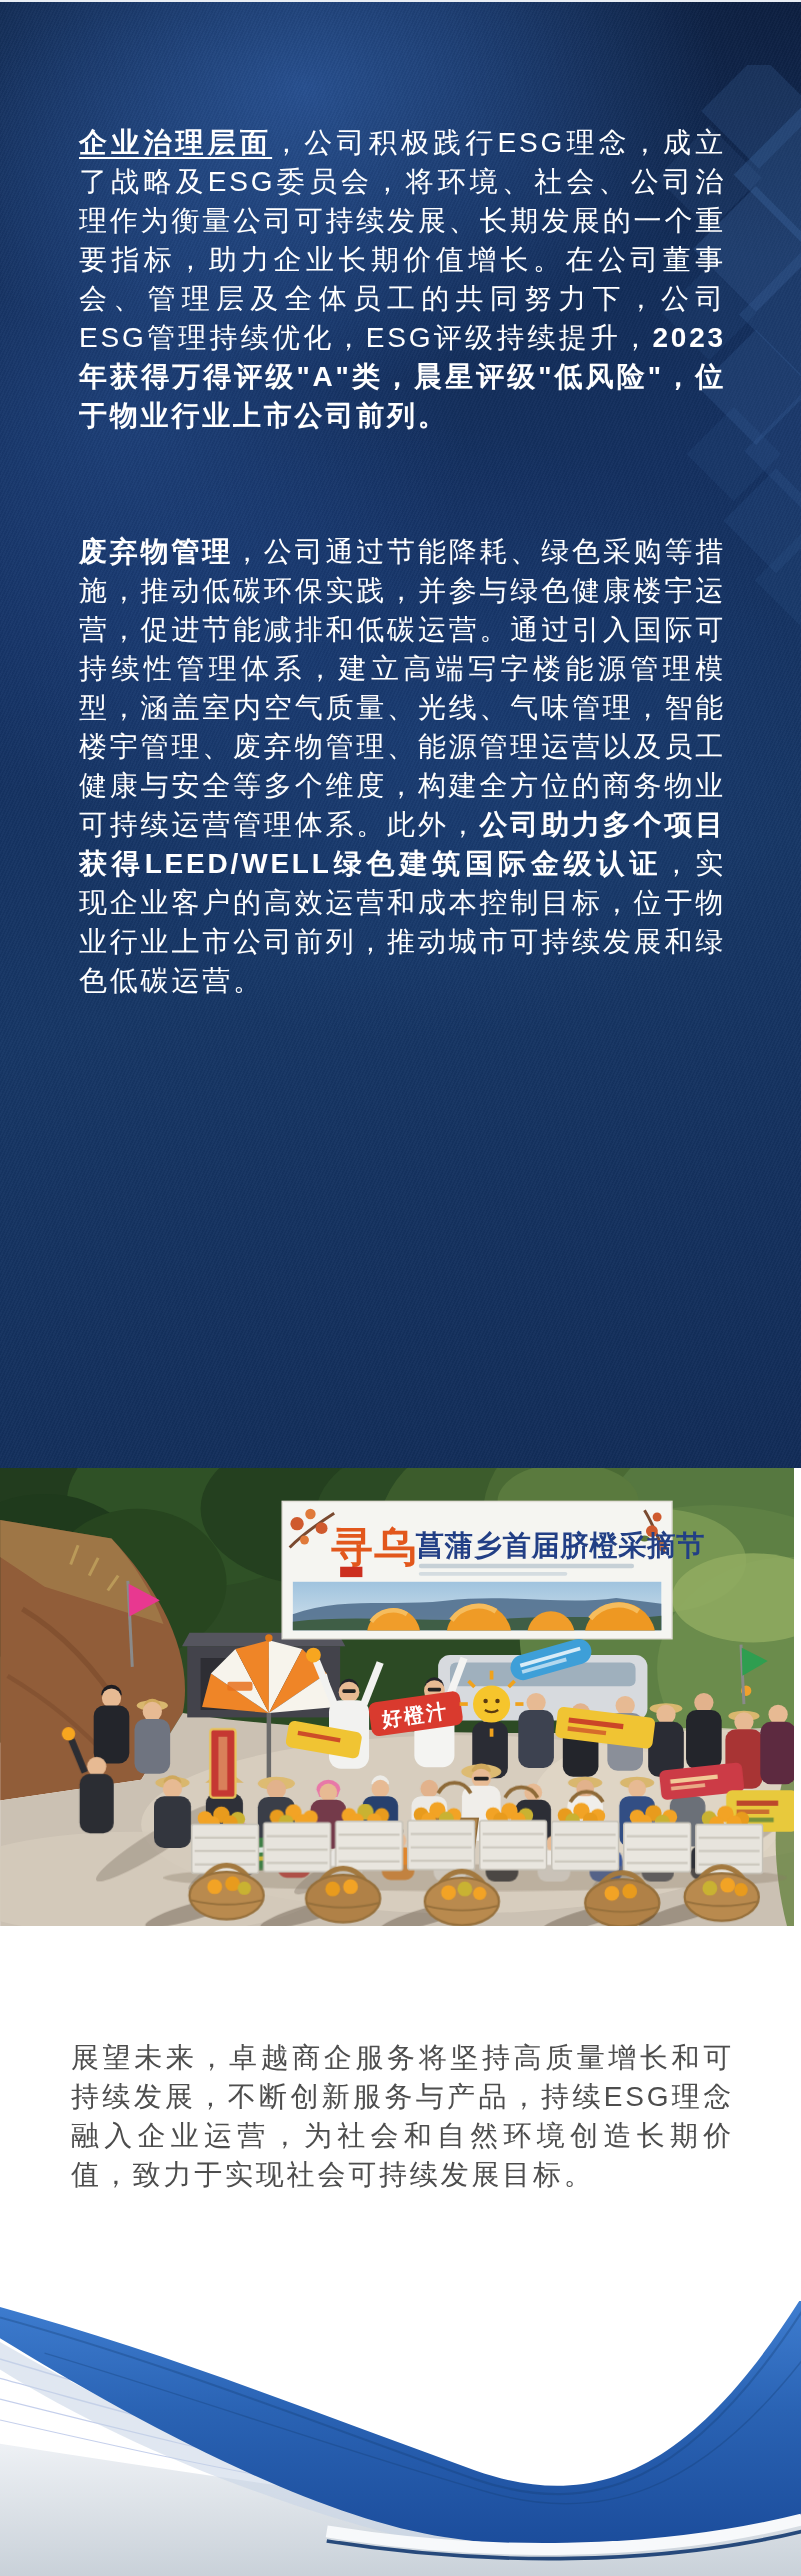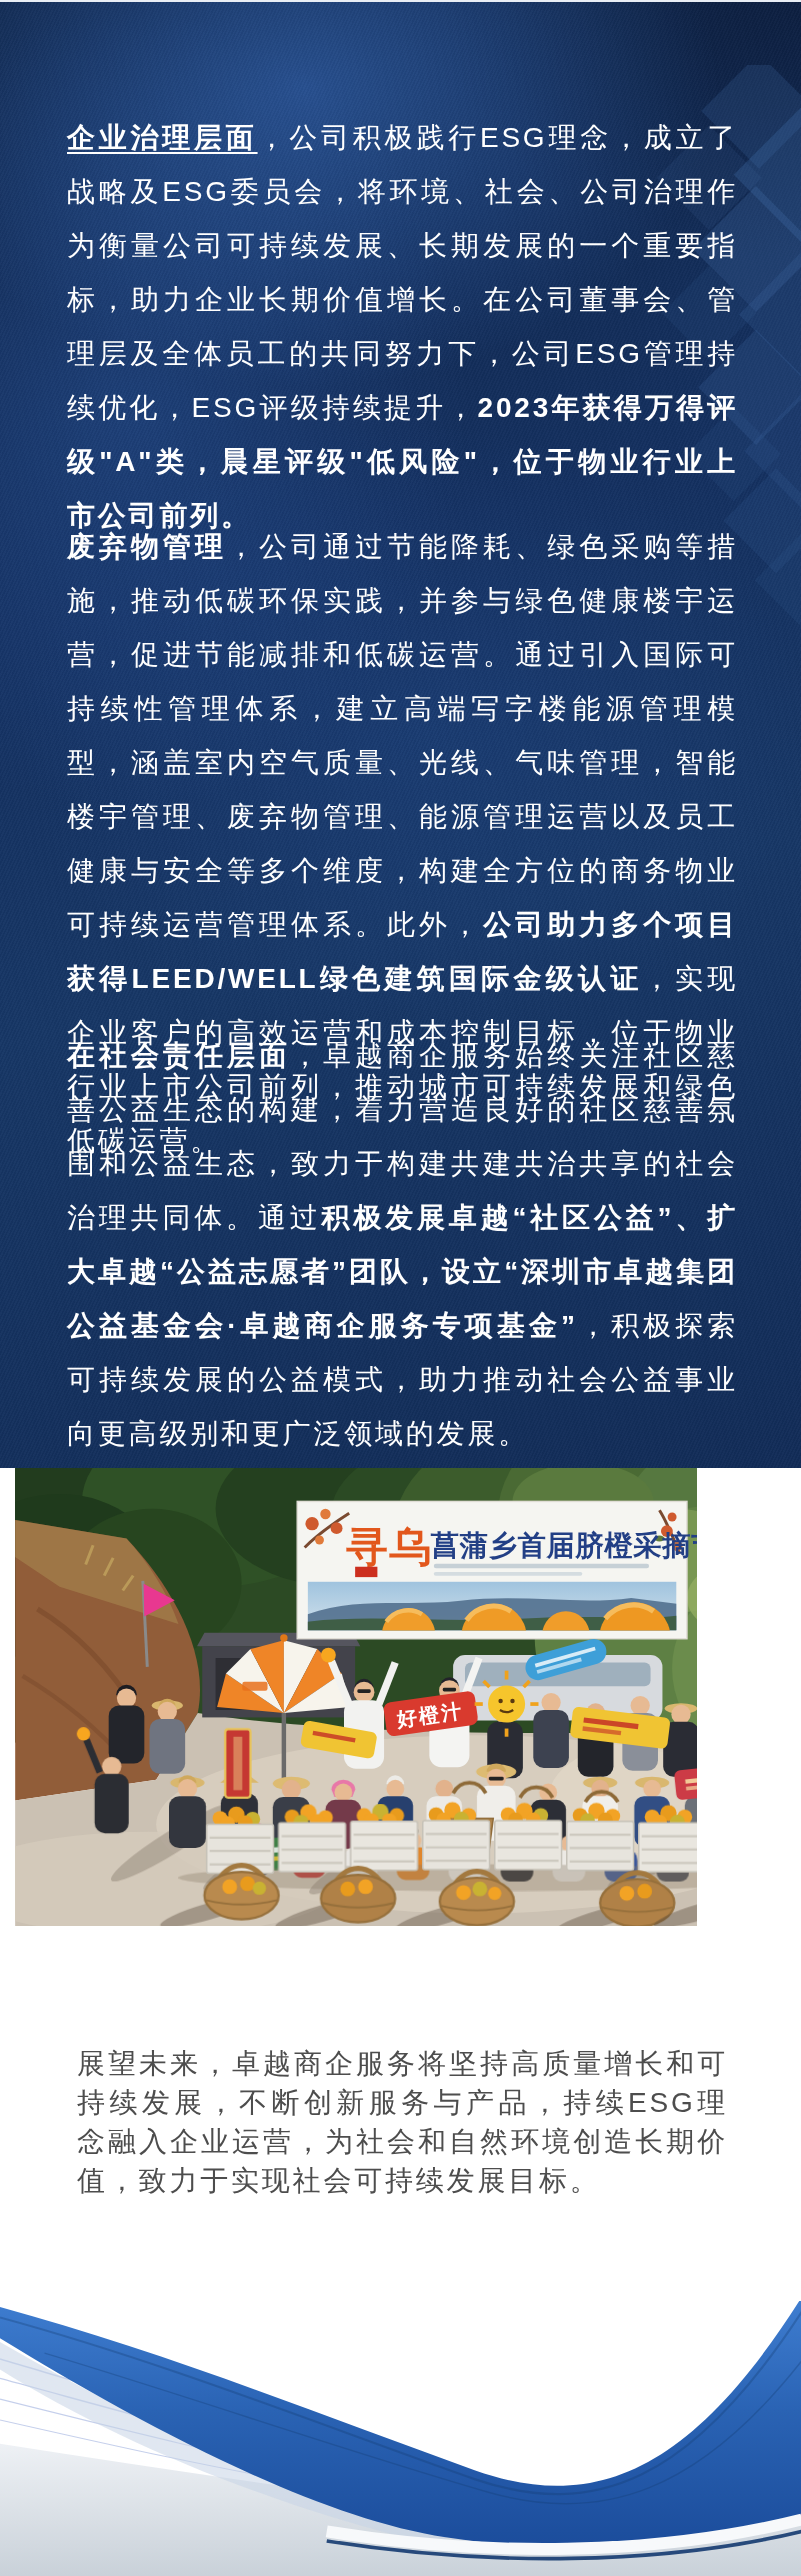--- a/index.html
+++ b/index.html
@@ -18,35 +18,35 @@
       linear-gradient(165deg,#0f2549 0%, #143060 38%, #173766 62%, #122c58 100%);
   }
   .hero:after{ 
     content:"";position:absolute;inset:0;
     background:repeating-linear-gradient(115deg, rgba(255,255,255,.02) 0 1.5px, rgba(0,0,0,.03) 1.5px 3px);
     pointer-events:none;
   }
   .top-strip{position:absolute;top:0;left:0;width:802px;height:2.2px;background:#e9eef5;z-index:5;}
   .diamonds{position:absolute;top:65px;right:0;z-index:1;}
   .hero p{
-    position:absolute;left:67px;right:64px;margin:0;z-index:2;
-    color:#ffffff;font-size:28px;line-height:54px;
+    position:absolute;left:67px;right:64px;margin:12px;z-index:2;
+    color:#ffffff;font-size:28px;line-height:39px;
     text-align:justify;text-justify:inter-character;letter-spacing:.10em;
   }
   .hero .b{font-weight:700;}
   .hero .lead-underline{text-decoration:underline;text-underline-offset:5.2px;text-decoration-thickness:2.2px;}
   .p1{top:111px;}
   .p2{top:520px;}
   .p3{top:1029px;}
   
-  .photo{position:absolute;top:1468px;left:15px;width:682px;height:458px;overflow:hidden;}
+  .photo{position:absolute;top:1468px;left:0;width:794px;height:458px;overflow:hidden;}
   
   .closing-section{position:absolute;top:1926px;left:0;width:802px;height:650px;background:#ffffff;}
   .closing-section p{
-    position:absolute;top:108px;left:67px;right:64px;margin:10px;
+    position:absolute;top:108px;left:67px;right:64px;margin:4px;
     color:#4d4d4d;font-size:28px;line-height:39px;
     text-align:justify;text-justify:inter-character;letter-spacing:.10em;font-weight:400;
   }
   .wave{position:absolute;left:0;bottom:0;width:802px;height:275px;}
 </style>
 </head>
 <body>
 
 <div class="page">
   <div class="top-strip"></div>
@@ -65,21 +65,20 @@
         <rect x="-45" y="-45" width="90" height="90" transform="translate(238,524) rotate(45)" opacity=".10"></rect>
         <rect x="-50" y="-50" width="100" height="100" transform="translate(295,614) rotate(45)" opacity=".13"></rect>
         <rect x="-45" y="-45" width="90" height="90" transform="translate(330,694) rotate(45)" opacity=".10"></rect>
       </g>
     </svg>
 
     <p class="p1"><span class="b lead-underline">企业治理层面</span><span>，公司积极践行ESG理念，成立了战略及ESG委员会，将环境、社会、公司治理作为衡量公司可持续发展、长期发展的一个重要指标，助力企业长期价值增长。在公司董事会、管理层及全体员工的共同努力下，公司ESG管理持续优化，ESG评级持续提升，</span><span class="b">2023年获得万得评级"A"类，晨星评级"低风险"，位于物业行业上市公司前列。</span></p>
 
     <p class="p2"><span class="b">废弃物管理</span><span>，公司通过节能降耗、绿色采购等措施，推动低碳环保实践，并参与绿色健康楼宇运营，促进节能减排和低碳运营。通过引入国际可持续性管理体系，建立高端写字楼能源管理模型，涵盖室内空气质量、光线、气味管理，智能楼宇管理、废弃物管理、能源管理运营以及员工健康与安全等多个维度，构建全方位的商务物业可持续运营管理体系。此外，</span><span class="b">公司助力多个项目获得LEED/WELL绿色建筑国际金级认证</span><span>，实现企业客户的高效运营和成本控制目标，位于物业行业上市公司前列，推动城市可持续发展和绿色低碳运营。</span></p>
 
-    <p class="p3"><span class="b">在社会责任层面</span><span>，卓越商企服务始终关注社区慈善公益生态的构建，着力营造良好的社区慈善氛围和公益生态，致力于构建共建共治共享的社会治理共同体。通过</span><span class="b">积极发展卓越“社区公益”、扩大卓越“公益志愿者”团队，设立“深圳市卓越集团公益基金会·卓越商企服务专项基金”</span><span>，积极探索可持续发展的公益模式，助力推动社会公益事业向更高级别和更广泛领域的发展。</span></p>
   </section>
 
   <div class="photo">
     <svg width="802" height="458" viewBox="0 0 1080 617">
       <defs>
         <linearGradient id="skyStrip" x1="0" y1="0" x2="0" y2="1">
           <stop offset="0" stop-color="#9fc3de"></stop>
             <stop offset="1" stop-color="#d3e2ec"></stop>
         </linearGradient>
         <clipPath id="bannerClip">

